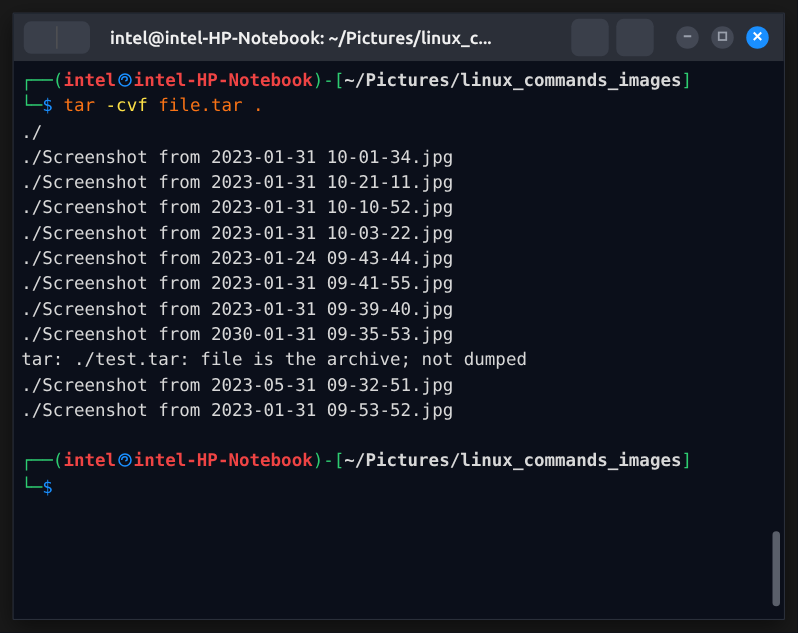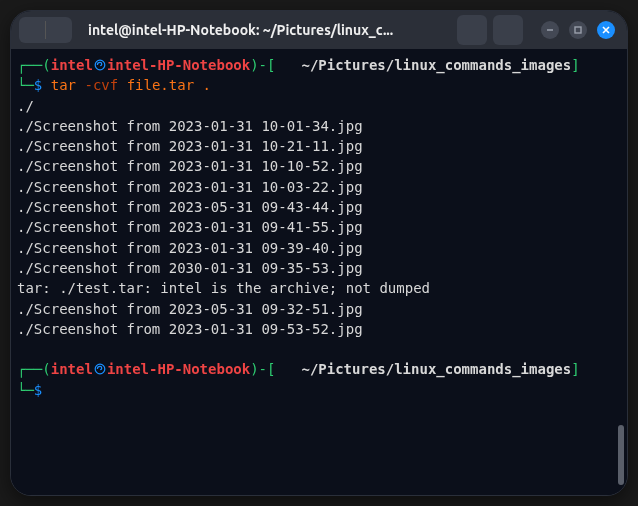--- a/index.html
+++ b/index.html
@@ -6,21 +6,21 @@
     body {
       width: 638px; height: 506px;
       background: #1a1a1a;
       font-family: 'DejaVu Sans Mono', 'Consolas', monospace;
       font-size: 14px;
       display: flex; align-items: center; justify-content: center;
     }
     .window {
       width: 618px; height: 486px;
       background: #0b0f1a;
-      border-radius: 21px;
+      border-radius: 1px;
       box-shadow: 0 6px 20px rgba(0,0,0,0.5);
       display: flex; flex-direction: column;
       overflow: hidden;
       border: 1px solid #2a2f3a;
     }
     .titlebar {
       height: 38px;
       background: #2b2f38;
       display: flex; align-items: center;
       padding: 0 8px;
@@ -73,24 +73,24 @@
       white-space: pre;
     }
     .scroll-thumb {
       position: absolute;
       right: 3px; bottom: 10px;
       width: 6px; height: 60px;
       background: #5a5f6a; border-radius: 3px;
     }
     .user { color: #ef4444; font-weight: 600; }
     .dash { color: #2ecc71; }
-    .path { color: #d8d8d8; font-weight: 600; margin-left: 26px; }
+    .path { color: #d8d8d8; font-weight: 600; }
     .dollar { color: #1a8fff; }
     .cmd { color: #f97316; }
-    .flag { color: #c2410c; }
+    .flag { color: #fde047; }
     .out { color: #d8d8d8; }
     .swirl {
       display: inline-flex; vertical-align: -2px;
       width: 14px; height: 14px;
     }
     .swirl svg { width: 14px; height: 14px; }
   </style>
 </head>
 <body>
 
@@ -158,25 +158,25 @@
   <div class="terminal-body"><span class="dash">┌──(</span><span class="user">intel</span><span class="swirl"><svg viewBox="0 0 16 16" fill="none" stroke="#1a8fff" stroke-width="1.4">
           <circle cx="8" cy="8" r="5.5"></circle>
           <path d="M5 8c0-1.7 1.3-3 3-3 1.3 0 2 .9 2 2 0 1-.8 1.6-1.8 1.6"></path>
         </svg></span><span class="user">intel-HP-Notebook</span><span class="dash">)-[</span><span class="path">~/Pictures/linux_commands_images</span><span class="dash">]</span>
 <span class="dash">└─</span><span class="dollar">$</span> <span class="cmd">tar</span> <span class="flag">-cvf</span> <span class="cmd">file.tar .</span>
 <span id="output-lines"><span class="out">./</span>
 <span class="out">./Screenshot from 2023-01-31 10-01-34.jpg</span>
 <span class="out">./Screenshot from 2023-01-31 10-21-11.jpg</span>
 <span class="out">./Screenshot from 2023-01-31 10-10-52.jpg</span>
 <span class="out">./Screenshot from 2023-01-31 10-03-22.jpg</span>
-<span class="out">./Screenshot from 2023-05-31 09-43-44.jpg</span>
+<span class="out">./Screenshot from 2023-01-24 09-43-44.jpg</span>
 <span class="out">./Screenshot from 2023-01-31 09-41-55.jpg</span>
 <span class="out">./Screenshot from 2023-01-31 09-39-40.jpg</span>
 <span class="out">./Screenshot from 2030-01-31 09-35-53.jpg</span>
-<span class="out">tar: ./test.tar: intel is the archive; not dumped</span>
+<span class="out">tar: ./test.tar: file is the archive; not dumped</span>
 <span class="out">./Screenshot from 2023-05-31 09-32-51.jpg</span>
 <span class="out">./Screenshot from 2023-01-31 09-53-52.jpg</span></span>
 
 <span class="dash">┌──(</span><span class="user">intel</span><span class="swirl"><svg viewBox="0 0 16 16" fill="none" stroke="#1a8fff" stroke-width="1.4">
           <circle cx="8" cy="8" r="5.5"></circle>
           <path d="M5 8c0-1.7 1.3-3 3-3 1.3 0 2 .9 2 2 0 1-.8 1.6-1.8 1.6"></path>
         </svg></span><span class="user">intel-HP-Notebook</span><span class="dash">)-[</span><span class="path">~/Pictures/linux_commands_images</span><span class="dash">]</span>
 <span class="dash">└─</span><span class="dollar">$</span> <div class="scroll-thumb"></div></div>
 </div>
 

